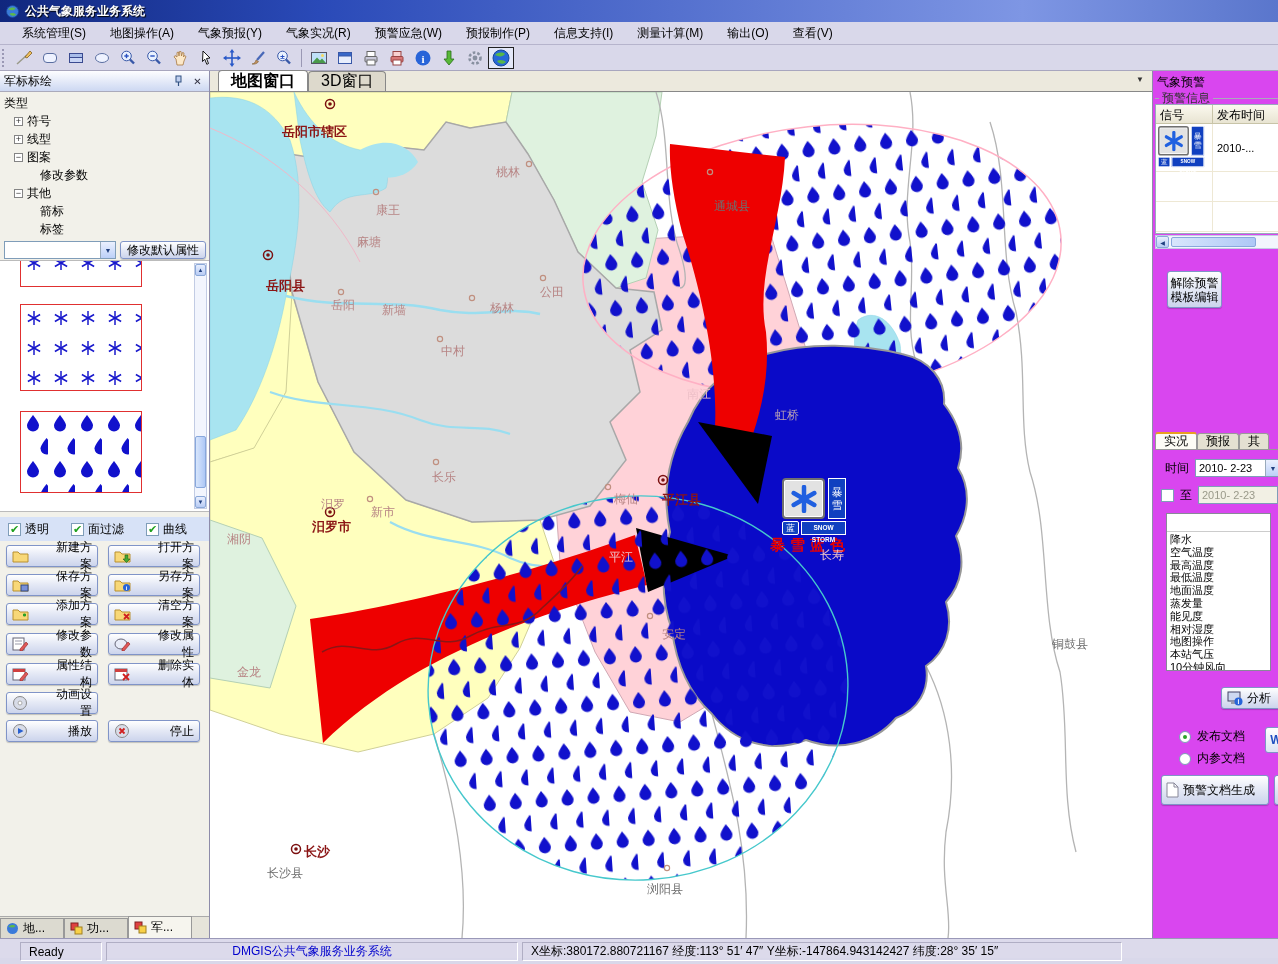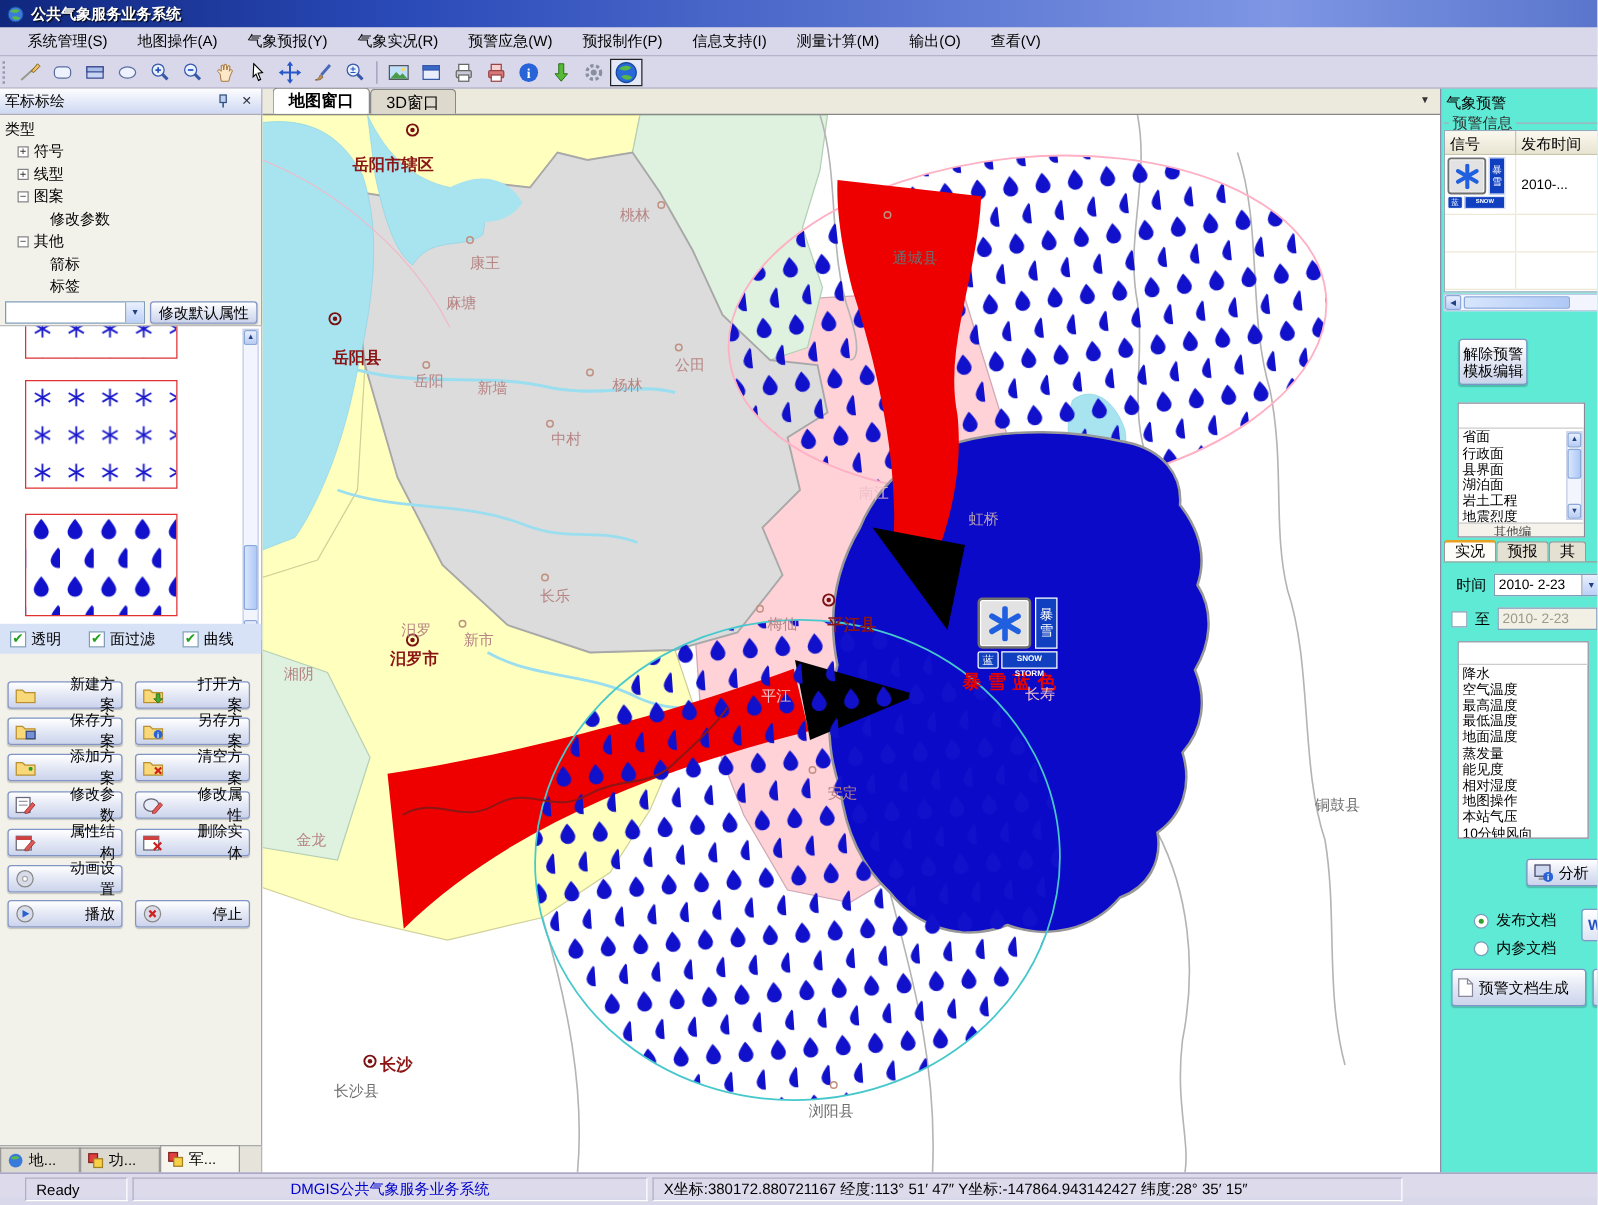--- a/index.html
+++ b/index.html
@@ -34,50 +34,50 @@
 .combo{background:#fff;border:1px solid #7f9db9;height:18px;display:flex;align-items:center}
 .combo .cval{flex:1;padding:0 3px;font-size:11px;white-space:nowrap;overflow:hidden}
 .combo .cbtn{width:15px;height:100%;background:linear-gradient(#eaf0fe,#bcd0f8);border-left:1px solid #9ab;display:flex;align-items:center;justify-content:center;font-size:7px;color:#204080}
 .g-down::before{content:"▼"}.g-up::before{content:"▲"}.g-left::before{content:"◀"}
 .xp-btn{border:1px solid #8094c8;border-radius:3px;background:linear-gradient(#ffffff,#e6eaf6 45%,#ccd4ec);box-shadow:0 1px 1px rgba(0,0,0,.2);display:flex;align-items:center;font-size:12px;cursor:default}
 #lp-swatches{position:absolute;left:0;top:189px;width:100%;height:252px;background:#fff;border-top:1px solid #bbb;border-bottom:1px solid #bbb;overflow:hidden}
 .swatch{position:absolute;left:20px;width:122px;border:1px solid #e03030}
 .sb-v{position:absolute;top:2px;right:2px;width:13px;bottom:2px;background:#f2f5fd;border:1px solid #c2cce4}
 .sb-btn{position:absolute;left:0;width:11px;height:12px;background:linear-gradient(#e8effe,#b8ccf4);border:1px solid #8aa8d8;border-radius:2px;font-size:6px;color:#204080;display:flex;align-items:center;justify-content:center}
 .sb-thumb{position:absolute;left:0;width:11px;background:linear-gradient(90deg,#d8e6fc,#aec8f6);border:1px solid #88a8dc;border-radius:2px}
-#lp-checks{position:absolute;left:0;top:428px;width:100%;height:24px;background:#d7e2f7;display:flex;align-items:center;gap:22px;padding-left:8px}
+#lp-checks{position:absolute;left:0;top:446px;width:100%;height:24px;background:#d7e2f7;display:flex;align-items:center;gap:22px;padding-left:8px}
 .cb{width:13px;height:13px;background:#fff;border:1px solid #7f9db9;font-size:11px;line-height:11px;color:#1fa11f;text-align:center;flex:none}
 .cb.on::before{content:"✔"}
 .chk{display:flex;align-items:center;gap:4px}
 .lp-btn{position:absolute;width:92px;height:22px;padding:0 5px;gap:20px}
 .lp-btn .lbl{flex:1;text-align:right}
 #lp-tabs{position:absolute;left:0;bottom:0;width:100%;height:22px;display:flex;align-items:flex-end;background:#e6e4da;border-top:1px solid #aaa}
 .lp-tab{width:64px;height:20px;border:1px solid #999;border-bottom:none;background:#dcdad0;display:flex;align-items:center;gap:4px;padding:0 5px;font-size:12px}
 .lp-tab.active{background:#f6f5ee;height:22px}
 
 #map-area{position:absolute;left:210px;top:0;width:942px;height:867px;background:#ece9dd}
 #map-tabbar{position:absolute;left:0;top:0;width:100%;height:21px;border-bottom:1px solid #888;display:flex;align-items:flex-end;padding-left:8px}
-.map-tab{height:20px;padding:0 12px;border:1px solid #888;border-bottom:none;border-radius:4px 4px 0 0;background:#ddd9cc;display:flex;align-items:center;font-size:13px}
+.map-tab{height:20px;padding:0 12px;border:1px solid #888;border-bottom:none;border-radius:4px 4px 0 0;background:#ddd9cc;display:flex;align-items:center;font-size:16px}
 .map-tab.active{background:#fff;font-weight:bold;height:21px}
 #map-tab-drop{position:absolute;right:8px;top:4px;font-size:8px;color:#333}
 #map-canvas{position:absolute;left:0;top:21px;width:942px;height:846px;background:#fff;overflow:hidden}
 text.town{fill:#b78484;font-size:12px}
 text.county{fill:#8b1515;font-weight:bold;font-size:13px}
 text.dark{fill:#6e6e6e;font-size:12px}
 text.pink-town{fill:#eec0c8;font-size:12px}
 text.blue-town{fill:#b9a2b4;font-size:12px}
 text.warn{fill:#e80000;font-size:15px;font-weight:bold;letter-spacing:5px}
 
 .warn-sign{position:absolute;width:64px;height:57px}
 .ws-main{position:absolute;left:0;top:0;width:43px;height:41px;background:#e2e2e2;border:2px solid #707070;border-radius:4px;box-shadow:inset 0 0 0 1px #fff;display:flex;align-items:center;justify-content:center}
 .ws-side{position:absolute;right:0;top:0;width:18px;height:41px;background:#1040c0;border:1px solid #fff;color:#fff;font-size:11px;line-height:13px;text-align:center;word-break:break-all;padding-top:7px}
 .ws-badge{position:absolute;left:0;bottom:0;width:17px;height:14px;background:#1040c0;border:1px solid #fff;border-radius:2px;color:#fff;font-size:9px;line-height:12px;text-align:center}
 .ws-cap{position:absolute;right:0;bottom:0;width:45px;height:14px;background:#1040c0;border:1px solid #fff;color:#fff;font-size:6.5px;font-weight:bold;line-height:12px;text-align:center;font-family:"Liberation Sans",sans-serif}
 
-#right-panel{position:absolute;left:1152px;top:0;width:126px;height:867px;background:#5eead4;border-left:1px solid #8e8caa;overflow:hidden}
+#right-panel{position:absolute;left:1152px;top:0;width:126px;height:867px;background:#d946ef;border-left:1px solid #8e8caa;overflow:hidden}
 .rp-title{position:absolute;left:4px;top:3px;font-size:12px}
 .rp-group{position:absolute;left:2px;top:19px;width:150px;display:flex;align-items:center;gap:3px;color:#333}
 .rp-group::before{content:"";width:4px;border-top:1px solid #aab}
 .rp-group::after{content:"";flex:1;border-top:1px solid #aab}
 #rp-table{position:absolute;left:2px;top:33px;width:140px;height:130px;background:#fff;border:1px solid #9ab}
 .rpt-head{display:flex;height:19px;background:linear-gradient(#fbf9ef,#e8e4d2);border-bottom:1px solid #c8c4a8;font-size:12px}
 .rpt-head div{padding:2px 4px;border-right:1px solid #c8c4a8}
 .rpt-row{display:flex;border-bottom:1px solid #eee8d4}
 .rpt-c1{width:57px;border-right:1px solid #eee8d4;flex:none}
 #rp-hscroll{position:absolute;left:2px;top:164px;width:140px;height:14px;background:#f2f5fd;border:1px solid #c2cce4;display:flex;align-items:center}
@@ -695,37 +695,20 @@
           <div style="flex:1"></div>
         </div>
     </div>
     <div id="rp-hscroll">
       <div class="sb-btn g-left" style="position:static;width:13px;height:12px"></div>
       <div class="sb-thumb" style="position:static;width:85px;height:10px;margin-left:2px"></div>
     </div>
     <div id="rp-dismiss" class="xp-btn">
         <span>解除预警模板编辑</span>
       </div>
-    <div class="rp-listpanel" style="top:251px;width:102px;height:108px">
-      <div class="rp-liststrip"></div>
-      <div class="rp-list" style="top:21px;height:76px">
-          <div class="list-item">省面</div>
-          <div class="list-item">行政面</div>
-          <div class="list-item">县界面</div>
-          <div class="list-item">湖泊面</div>
-          <div class="list-item">岩土工程</div>
-          <div class="list-item">地震烈度</div>
-        </div>
-      <div class="sb-v" style="top:22px;bottom:13px;right:1px">
-        <div class="sb-btn g-up" style="top:0"></div>
-        <div class="sb-thumb" style="top:13px;height:24px"></div>
-        <div class="sb-btn g-down" style="bottom:0"></div>
-      </div>
-      <div class="rp-footer">其他编</div>
-    </div>
     <div id="rp-tabs">
       <div class="rp-tab active">
           <span>实况</span>
         </div>
       <div class="rp-tab">
           <span>预报</span>
         </div>
       <div class="rp-tab">
           <span>其</span>
         </div>

